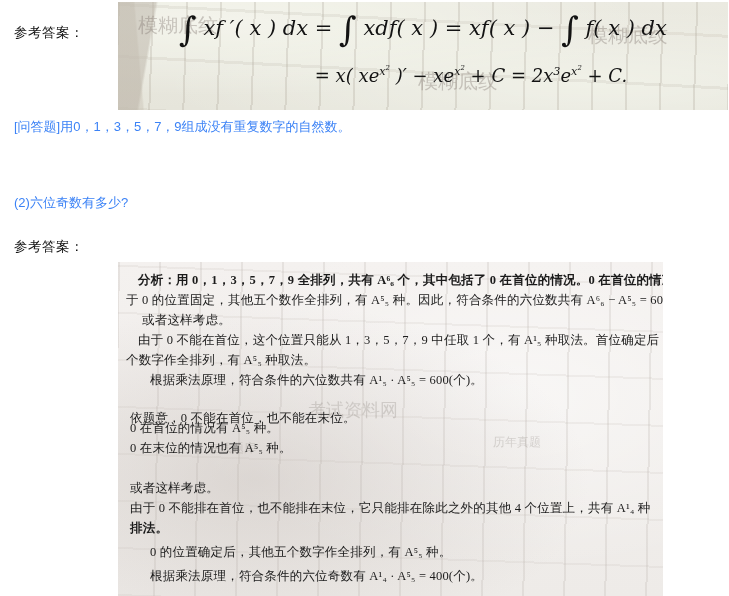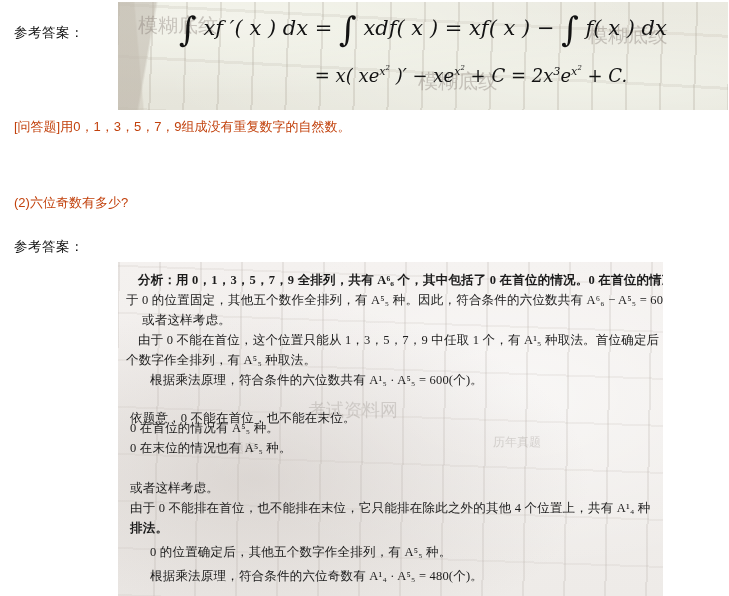--- a/index.html
+++ b/index.html
@@ -24,21 +24,21 @@
   
   .label-line {
     font-family: "Liberation Sans", sans-serif;
     font-size: 13.5px;
     color: #111;
     letter-spacing: 0.5px;
   }
   .q-line {
     font-family: "Liberation Sans", sans-serif;
     font-size: 13px;
-    color: #c2410c;
+    color: #3b82f6;
   }
 
   
   .formula-box {
     position: absolute;
     left: 118px;
     top: 2px;
     width: 610px;
     height: 108px;
     background: #bef264;
@@ -171,16 +171,16 @@
     <div class="scan-line" style="left:8px;top:90px;">个数字作全排列，有 A⁵₅ 种取法。</div>
     <div class="scan-line" style="left:32px;top:110px;">根据乘法原理，符合条件的六位数共有 A¹₅ · A⁵₅ = 600(个)。</div>
 
     <div class="scan-line" style="left:12px;top:138px;margin-top:10px;">依题意，0 不能在首位，也不能在末位。</div>
     <div class="scan-line" style="left:12px;top:158px;">0 在首位的情况有 A⁵₅ 种。</div>
     <div class="scan-line" style="left:12px;top:178px;">0 在末位的情况也有 A⁵₅ 种。</div>
     <div class="scan-line" style="left:12px;top:218px;">或者这样考虑。</div>
     <div class="scan-line" style="left:12px;top:238px;">由于 0 不能排在首位，也不能排在末位，它只能排在除此之外的其他 4 个位置上，共有 A¹₄ 种</div>
     <div class="scan-line b" style="left:12px;top:258px;">排法。</div>
     <div class="scan-line" style="left:32px;top:282px;">0 的位置确定后，其他五个数字作全排列，有 A⁵₅ 种。</div>
-    <div class="scan-line" style="left:32px;top:306px;">根据乘法原理，符合条件的六位奇数有 A¹₄ · A⁵₅ = 480(个)。</div>
+    <div class="scan-line" style="left:32px;top:306px;">根据乘法原理，符合条件的六位奇数有 A¹₄ · A⁵₅ = 400(个)。</div>
   </div>
 
 </div>
 
 </body></html>

